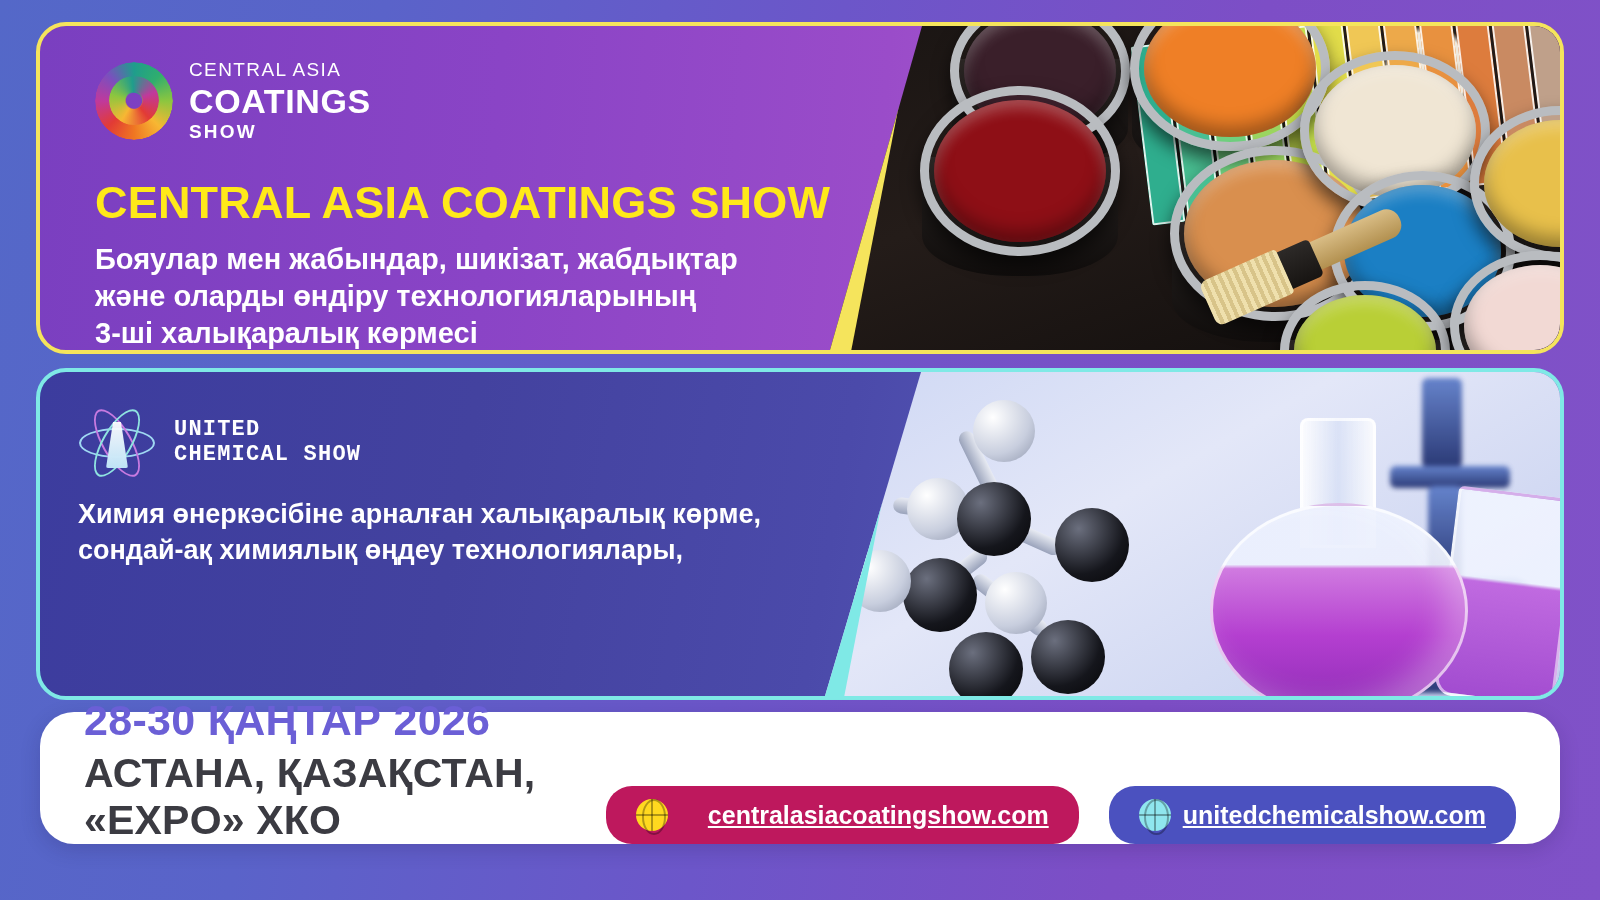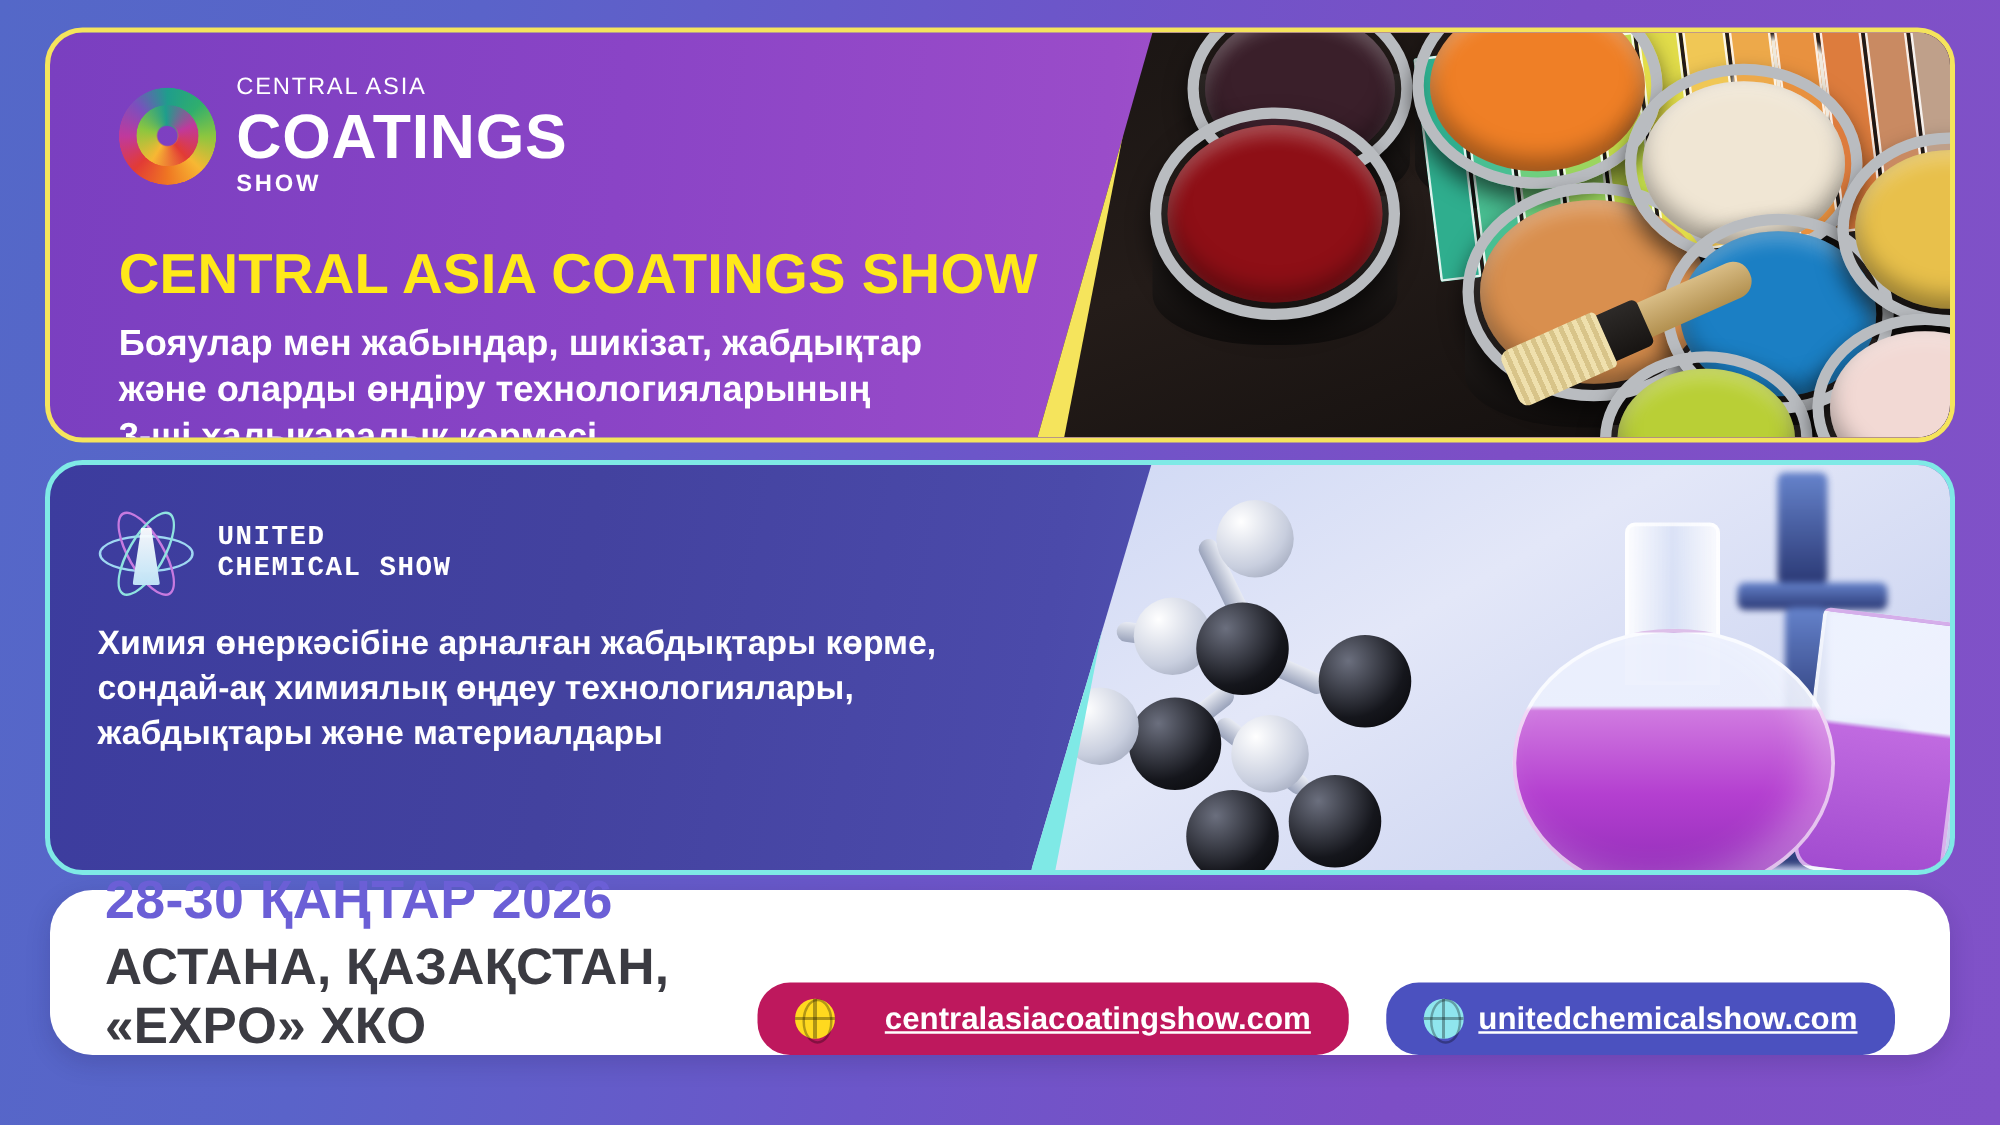--- a/index.html
+++ b/index.html
@@ -59,21 +59,21 @@
     background:conic-gradient(#1f9d8c,#2fae6e,#8cc63f,#f7b733,#ef7622,#e23b35,#c0399c,#7b4fbe,#1f9d8c);
     -webkit-mask:radial-gradient(circle,transparent 14%,#000 16%,#000 78%,transparent 80%);
             mask:radial-gradient(circle,transparent 14%,#000 16%,#000 78%,transparent 80%);
     filter:blur(.4px); }
   .swirl::after{ content:""; position:absolute; left:18%; top:18%; width:64%; height:64%;
     border-radius:50%; background:conic-gradient(from 140deg,#e23b35,#f7b733,#8cc63f,#1f9d8c,#c0399c,#e23b35);
     -webkit-mask:radial-gradient(circle,transparent 22%,#000 26%,#000 86%,transparent 90%);
             mask:radial-gradient(circle,transparent 22%,#000 26%,#000 86%,transparent 90%); }
   .logo1-txt{ color:#fff; line-height:1; }
   .logo1-txt .l1{ font-size:19px; letter-spacing:1.4px; font-weight:400; }
-  .logo1-txt .l2{ font-size:50px; font-weight:bold; letter-spacing:.6px; margin:5px 0 4px; }
+  .logo1-txt .l2{ font-size:34px; font-weight:bold; letter-spacing:.6px; margin:5px 0 4px; }
   .logo1-txt .l3{ font-size:19px; font-weight:bold; letter-spacing:2.2px; }
 
   .head1{ color:#ffe919; font-size:45px; font-weight:bold; letter-spacing:.2px;
           margin-top:36px; }
   .sub1{ color:#ffffff; font-size:29px; font-weight:bold; line-height:1.28; margin-top:12px; }
 
   
   .card2{
     position:absolute; left:36px; top:368px; width:1528px; height:332px;
     border-radius:30px; border:4px solid #7fe9e6; overflow:hidden;
@@ -293,23 +293,22 @@
           <div class="ring r3"></div>
         <div class="fl"></div>
       </div>
       <div class="logo2-txt">
         <div class="m1">UNITED</div>
         <div class="m2">CHEMICAL SHOW</div>
       </div>
     </div>
 
     <div class="sub2">
-      <div>Химия өнеркәсібіне арналған жабдықтары көрме,</div>
+      <div>Химия өнеркәсібіне арналған халықаралық көрме,</div>
       <div>сондай-ақ химиялық өңдеу технологиялары,</div>
-      <div>жабдықтары және материалдары</div>
     </div>
   </div>
 </div>
 
 <div class="bar">
   <div class="when">
     <div class="date">28-30 ҚАҢТАР 2026</div>
     <div class="place">АСТАНА, ҚАЗАҚСТАН, «EXPO» ХКО</div>
   </div>
 

